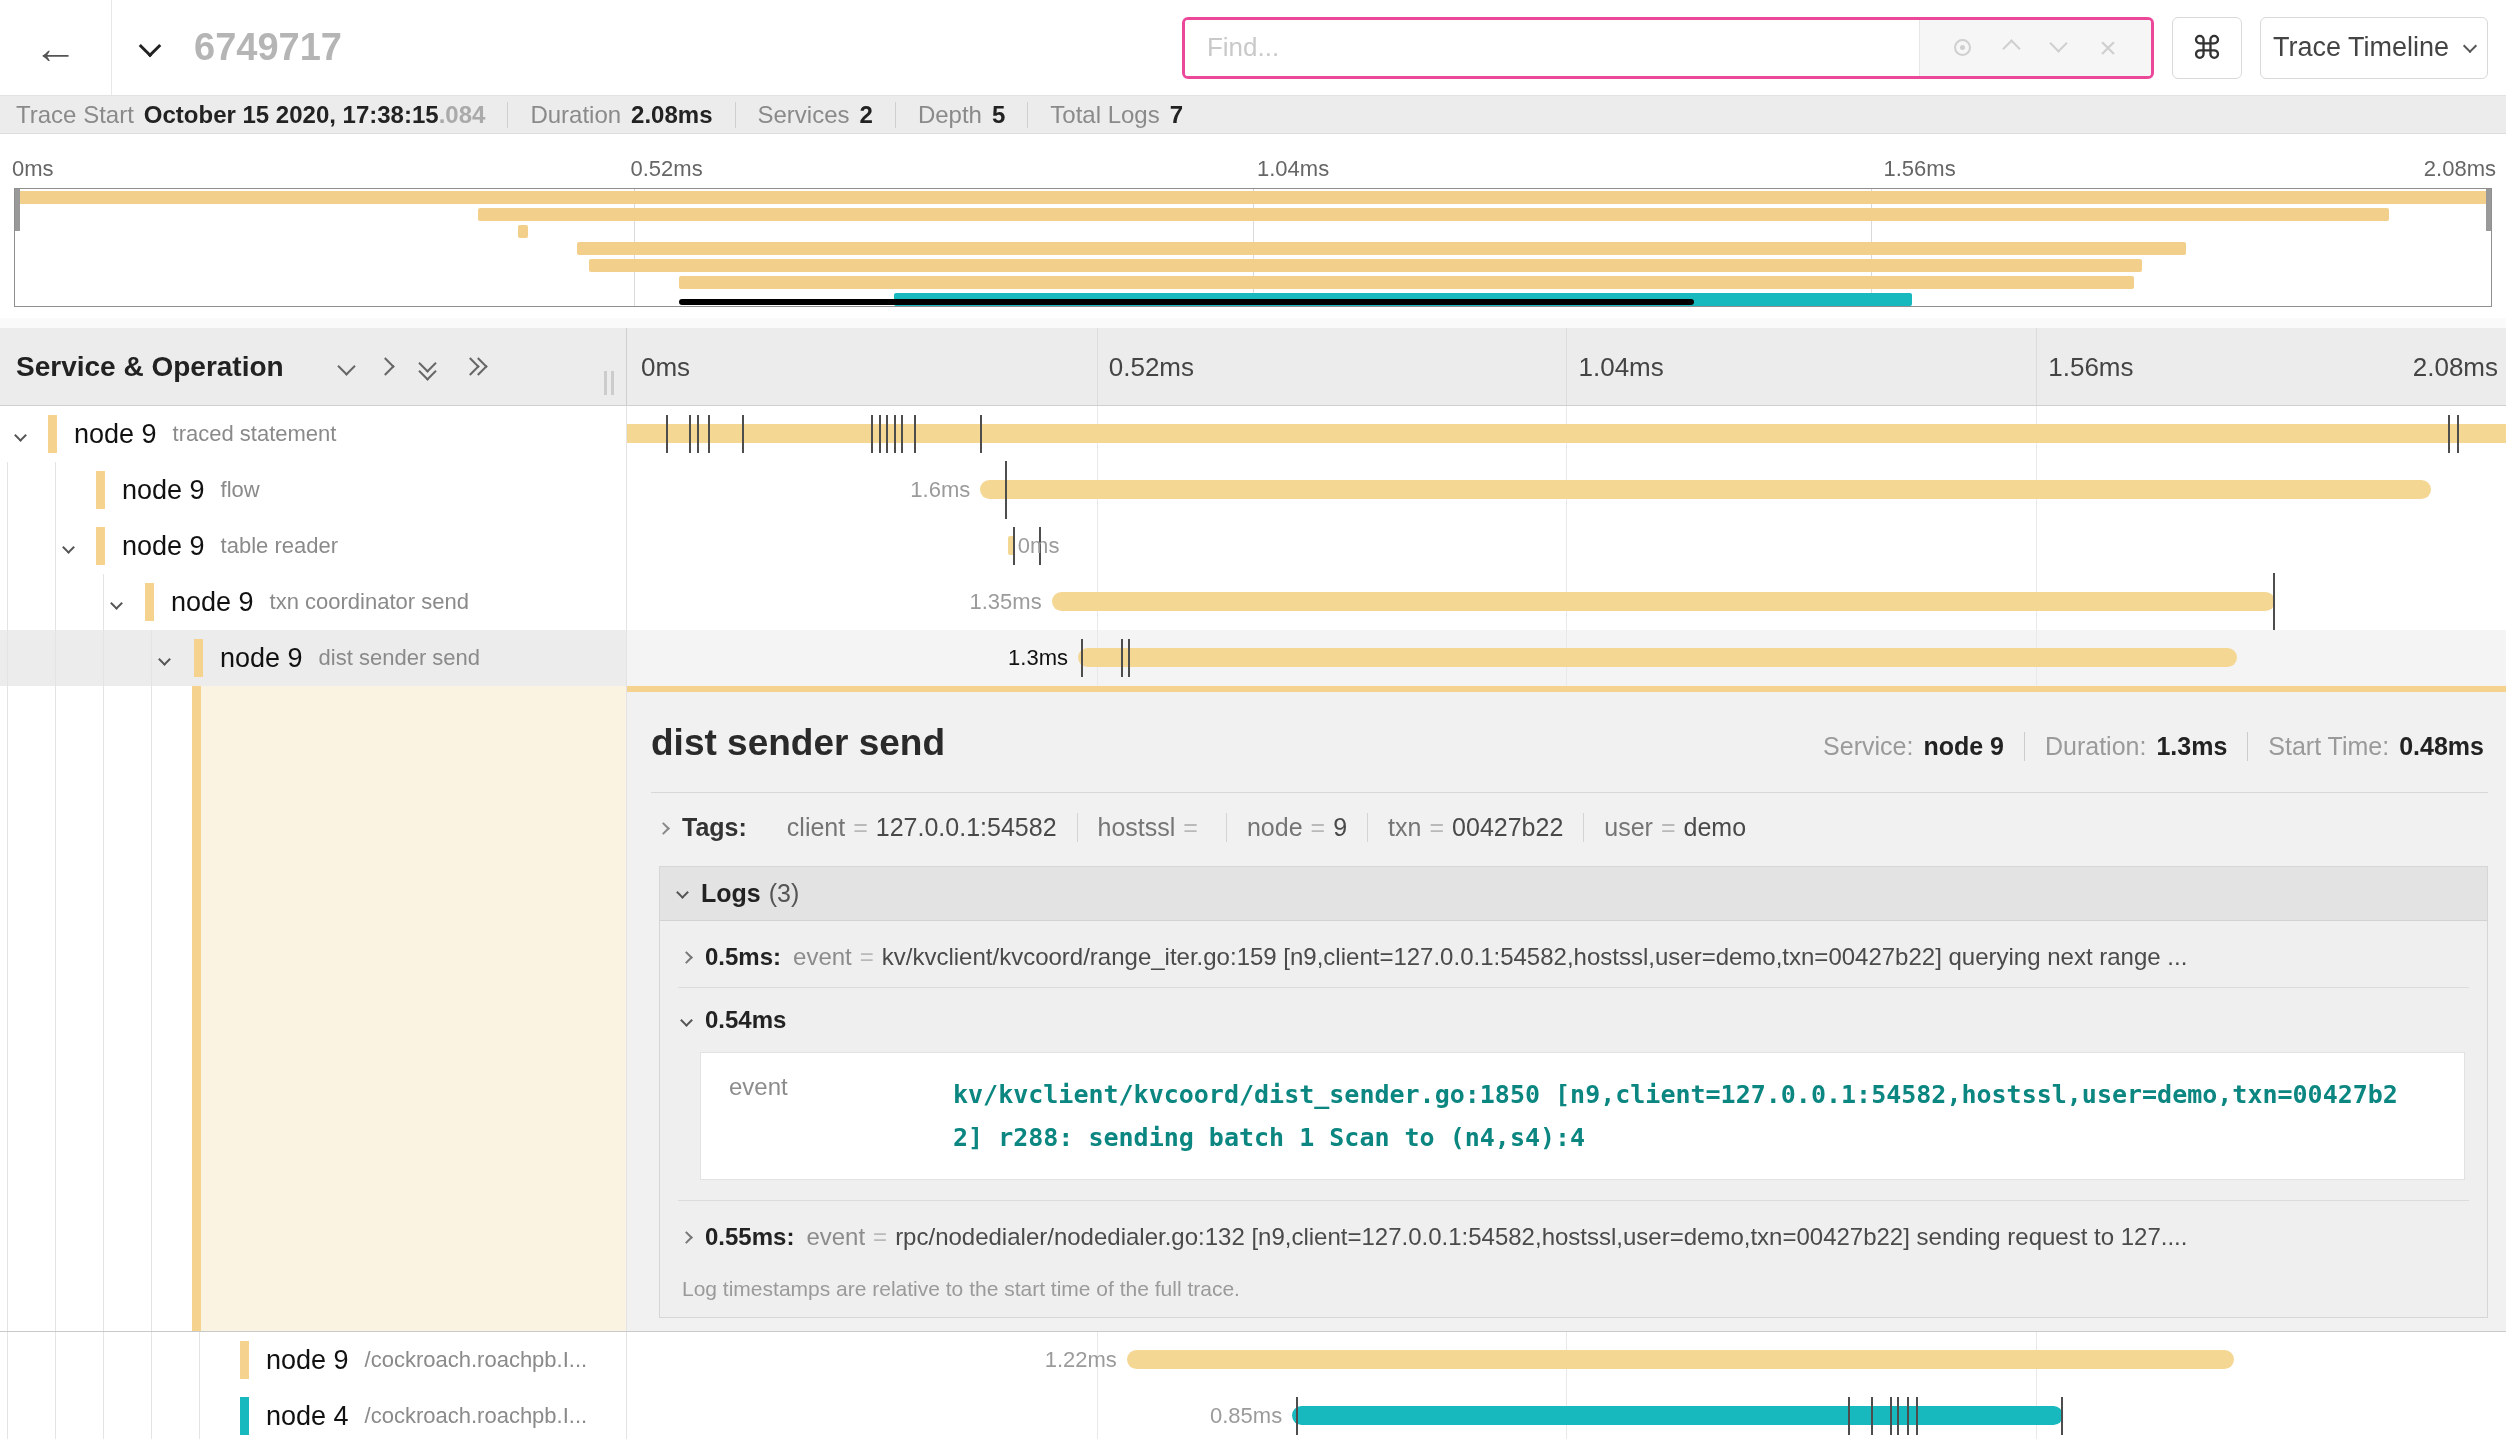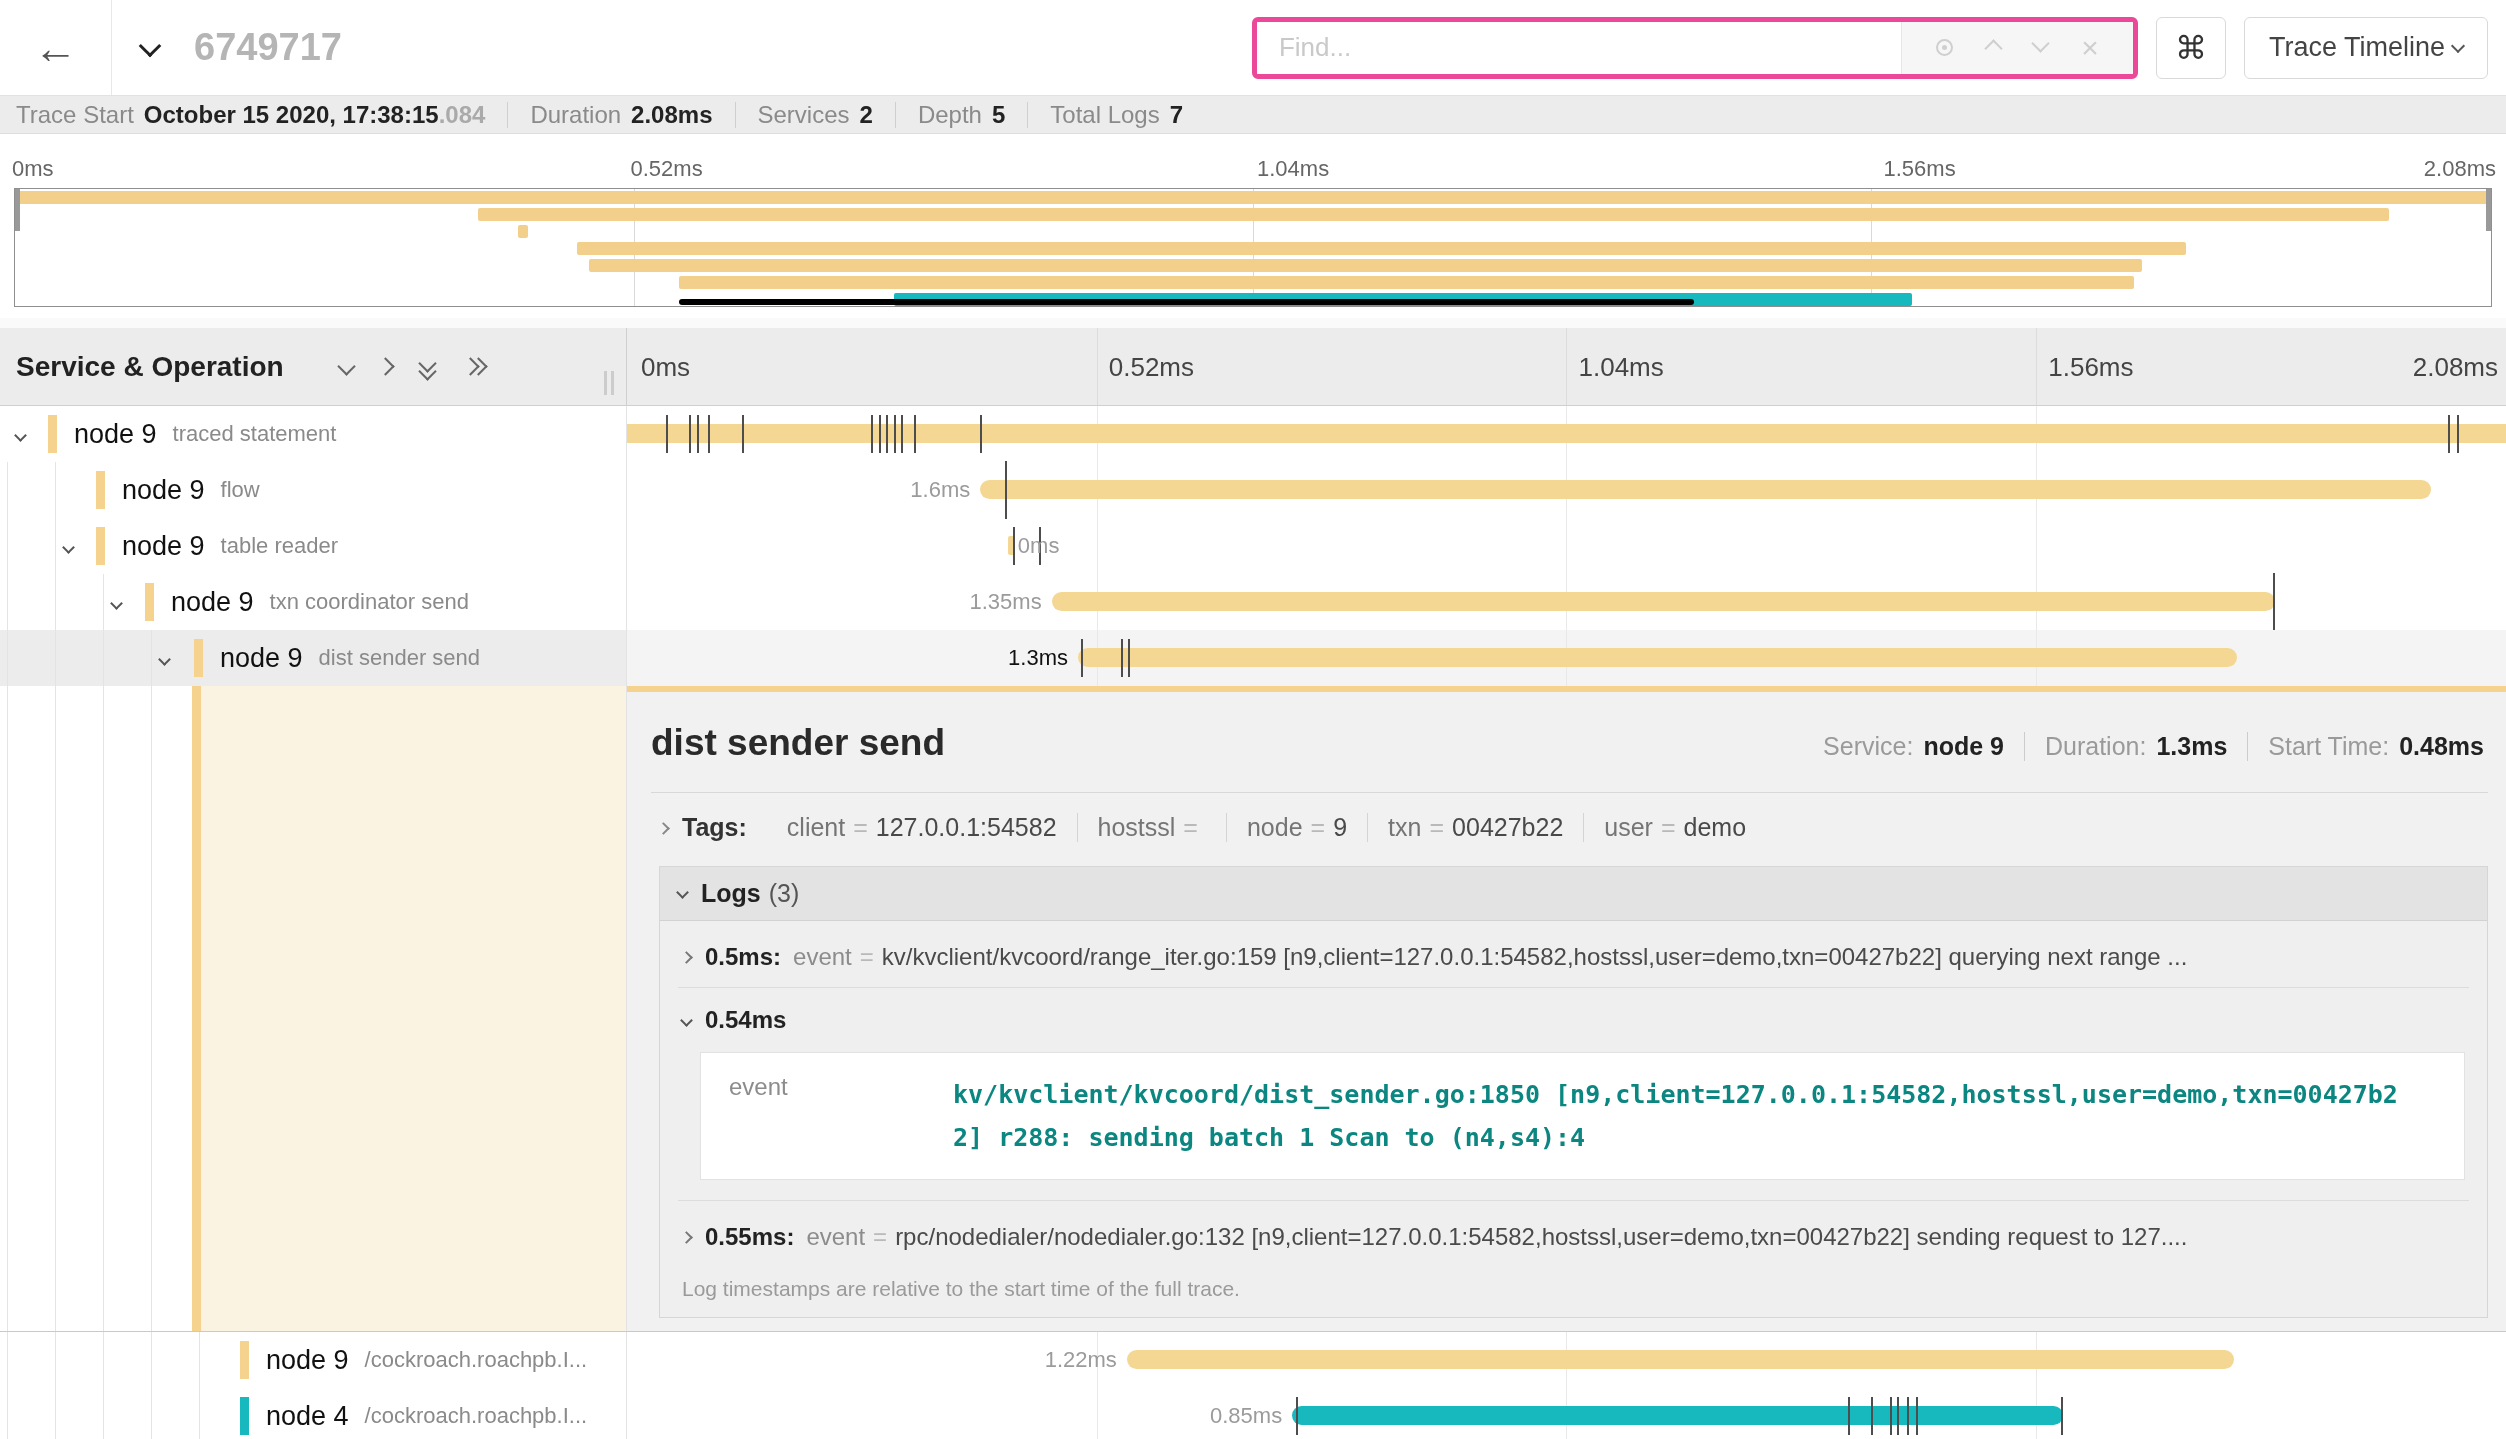--- a/index.html
+++ b/index.html
@@ -23,34 +23,34 @@
   
   .hdr { height:96px; display:flex; align-items:center; border-bottom:1px solid #e2e2e2; background:#fff; }
   .back-btn { width:112px; height:100%; display:flex; align-items:center; justify-content:center;
               border-right:1px solid #e8e8e8; font-size:44px; color:#555; cursor:pointer; }
   .title-wrap { display:flex; align-items:center; margin-left:30px; flex:1; min-width:0; }
   .title-chev { color:#222; margin-right:20px; cursor:pointer; }
   .title-chev .chev { width:16px; height:16px; border-width:3px; }
   .trace-title { font-size:34px; font-weight:bold; color:#1a1a1a; white-space:nowrap; }
   .trace-id { font-size:38px; color:#b5b5b5; font-weight:bold; margin-left:16px; }
   .hdr-right { display:flex; align-items:center; gap:18px; margin-right:18px; }
-  .find-wrap { display:flex; align-items:stretch; width:886px; height:62px;
-               border:5px solid #ec4899; border-radius:6px; overflow:hidden; background:#fff; }
+  .find-wrap { display:flex; align-items:stretch; width:972px; height:62px;
+               border:3px solid #ec4899; border-radius:6px; overflow:hidden; background:#fff; }
   .find-input { flex:1; border:0; outline:none; font-size:26px; padding:0 22px; color:#333;
                 font-family:"Liberation Sans",sans-serif; }
   .find-input::placeholder { color:#c9c9c9; }
   .find-suffix { width:232px; background:#f6f6f6; border-left:1px solid #e7e7e7;
                  display:flex; align-items:center; justify-content:space-evenly; color:#cfcfcf; }
   .icon-target { width:17px; height:17px; border:2px solid #cfcfcf; border-radius:50%; position:relative; display:inline-block; }
   .icon-target::after { content:""; position:absolute; inset:4px; background:#cfcfcf; border-radius:50%; }
   .x-glyph { font-size:30px; color:#cfcfcf; line-height:1; }
   .sq-btn { height:62px; border:1px solid #d9d9d9; border-radius:6px; background:#fff;
             display:flex; align-items:center; justify-content:center; cursor:pointer; }
   .cmd-btn { width:70px; font-size:32px; color:#333; }
-  .tt-btn { padding:0 24px; font-size:27px; color:#444; gap:8px; }
+  .tt-btn { padding:0 12px; font-size:27px; color:#444; gap:16px; }
   .tt-btn .chev { width:10px; height:10px; border-width:2px; color:#555; margin-top:-4px; }
 
   
   .infobar { height:38px; background:#ececec; border-bottom:1px solid #dedede;
              display:flex; align-items:center; font-size:24px; padding-left:16px; }
   .ib-item { display:flex; align-items:flex-end; padding:0 22px; border-right:1px solid #cfcfcf; height:26px; line-height:26px; }
   .ib-item:first-child { padding-left:0; }
   .ib-item:last-child { border-right:0; }
   .ib-label { color:#8a8a8a; margin-right:10px; white-space:nowrap; }
   .ib-value { color:#222; font-weight:bold; white-space:nowrap; }

